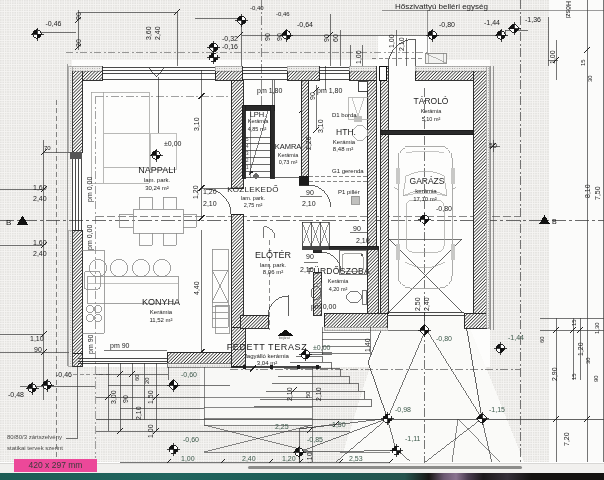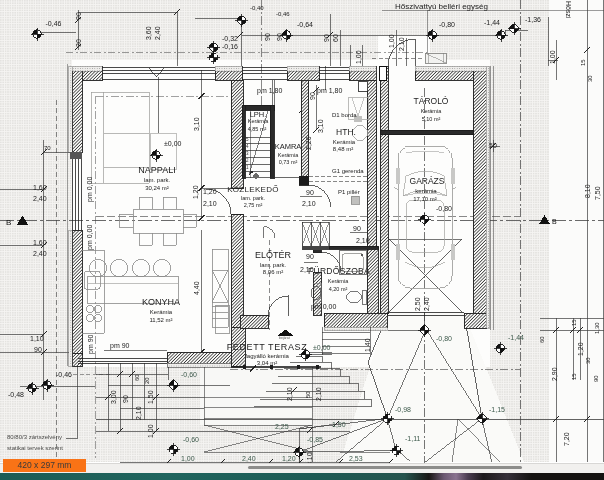--- a/index.html
+++ b/index.html
@@ -729,18 +729,18 @@
 <use href="#lvl" x="396.5" y="450.5"></use>
 
 <use href="#lvl" x="299" y="452"></use>
 
 <use href="#lvl" x="500.4" y="348.4"></use>
 </g>
 </svg>
 
 <div style="position:absolute;left:0;top:462.5px;width:604px;height:10.5px;background:#f1f0ee;border-top:1px solid #d8d7d5;"></div>
 
-<div style="position:absolute;left:3px;top:459px;width:83px;height:13px;background:#f97316;color:#3a3a3a;font-size:8.5px;line-height:13px;text-align:center;">420 x 297 mm</div>
+<div style="position:absolute;left:14px;top:459px;width:83px;height:13px;background:#ec4899;color:#3a3a3a;font-size:8.5px;line-height:13px;text-align:center;">420 x 297 mm</div>
 
 <div style="position:absolute;left:248px;top:466px;width:274px;height:3px;background:#8d8d8b;border-radius:2px;"></div>
 
 <div style="position:absolute;left:0;top:473px;width:604px;height:7px;background:linear-gradient(90deg,#1d5c55 0%,#20655e 28%,#1d5a54 52%,#26544e 67%,#181614 71%,#6b5871 73.5%,#8a7390 75.5%,#4a3c50 77.5%,#1c181a 80%,#352f38 84%,#141210 88%,#141210 100%);"></div>
 </div>
 
 </body></html>

